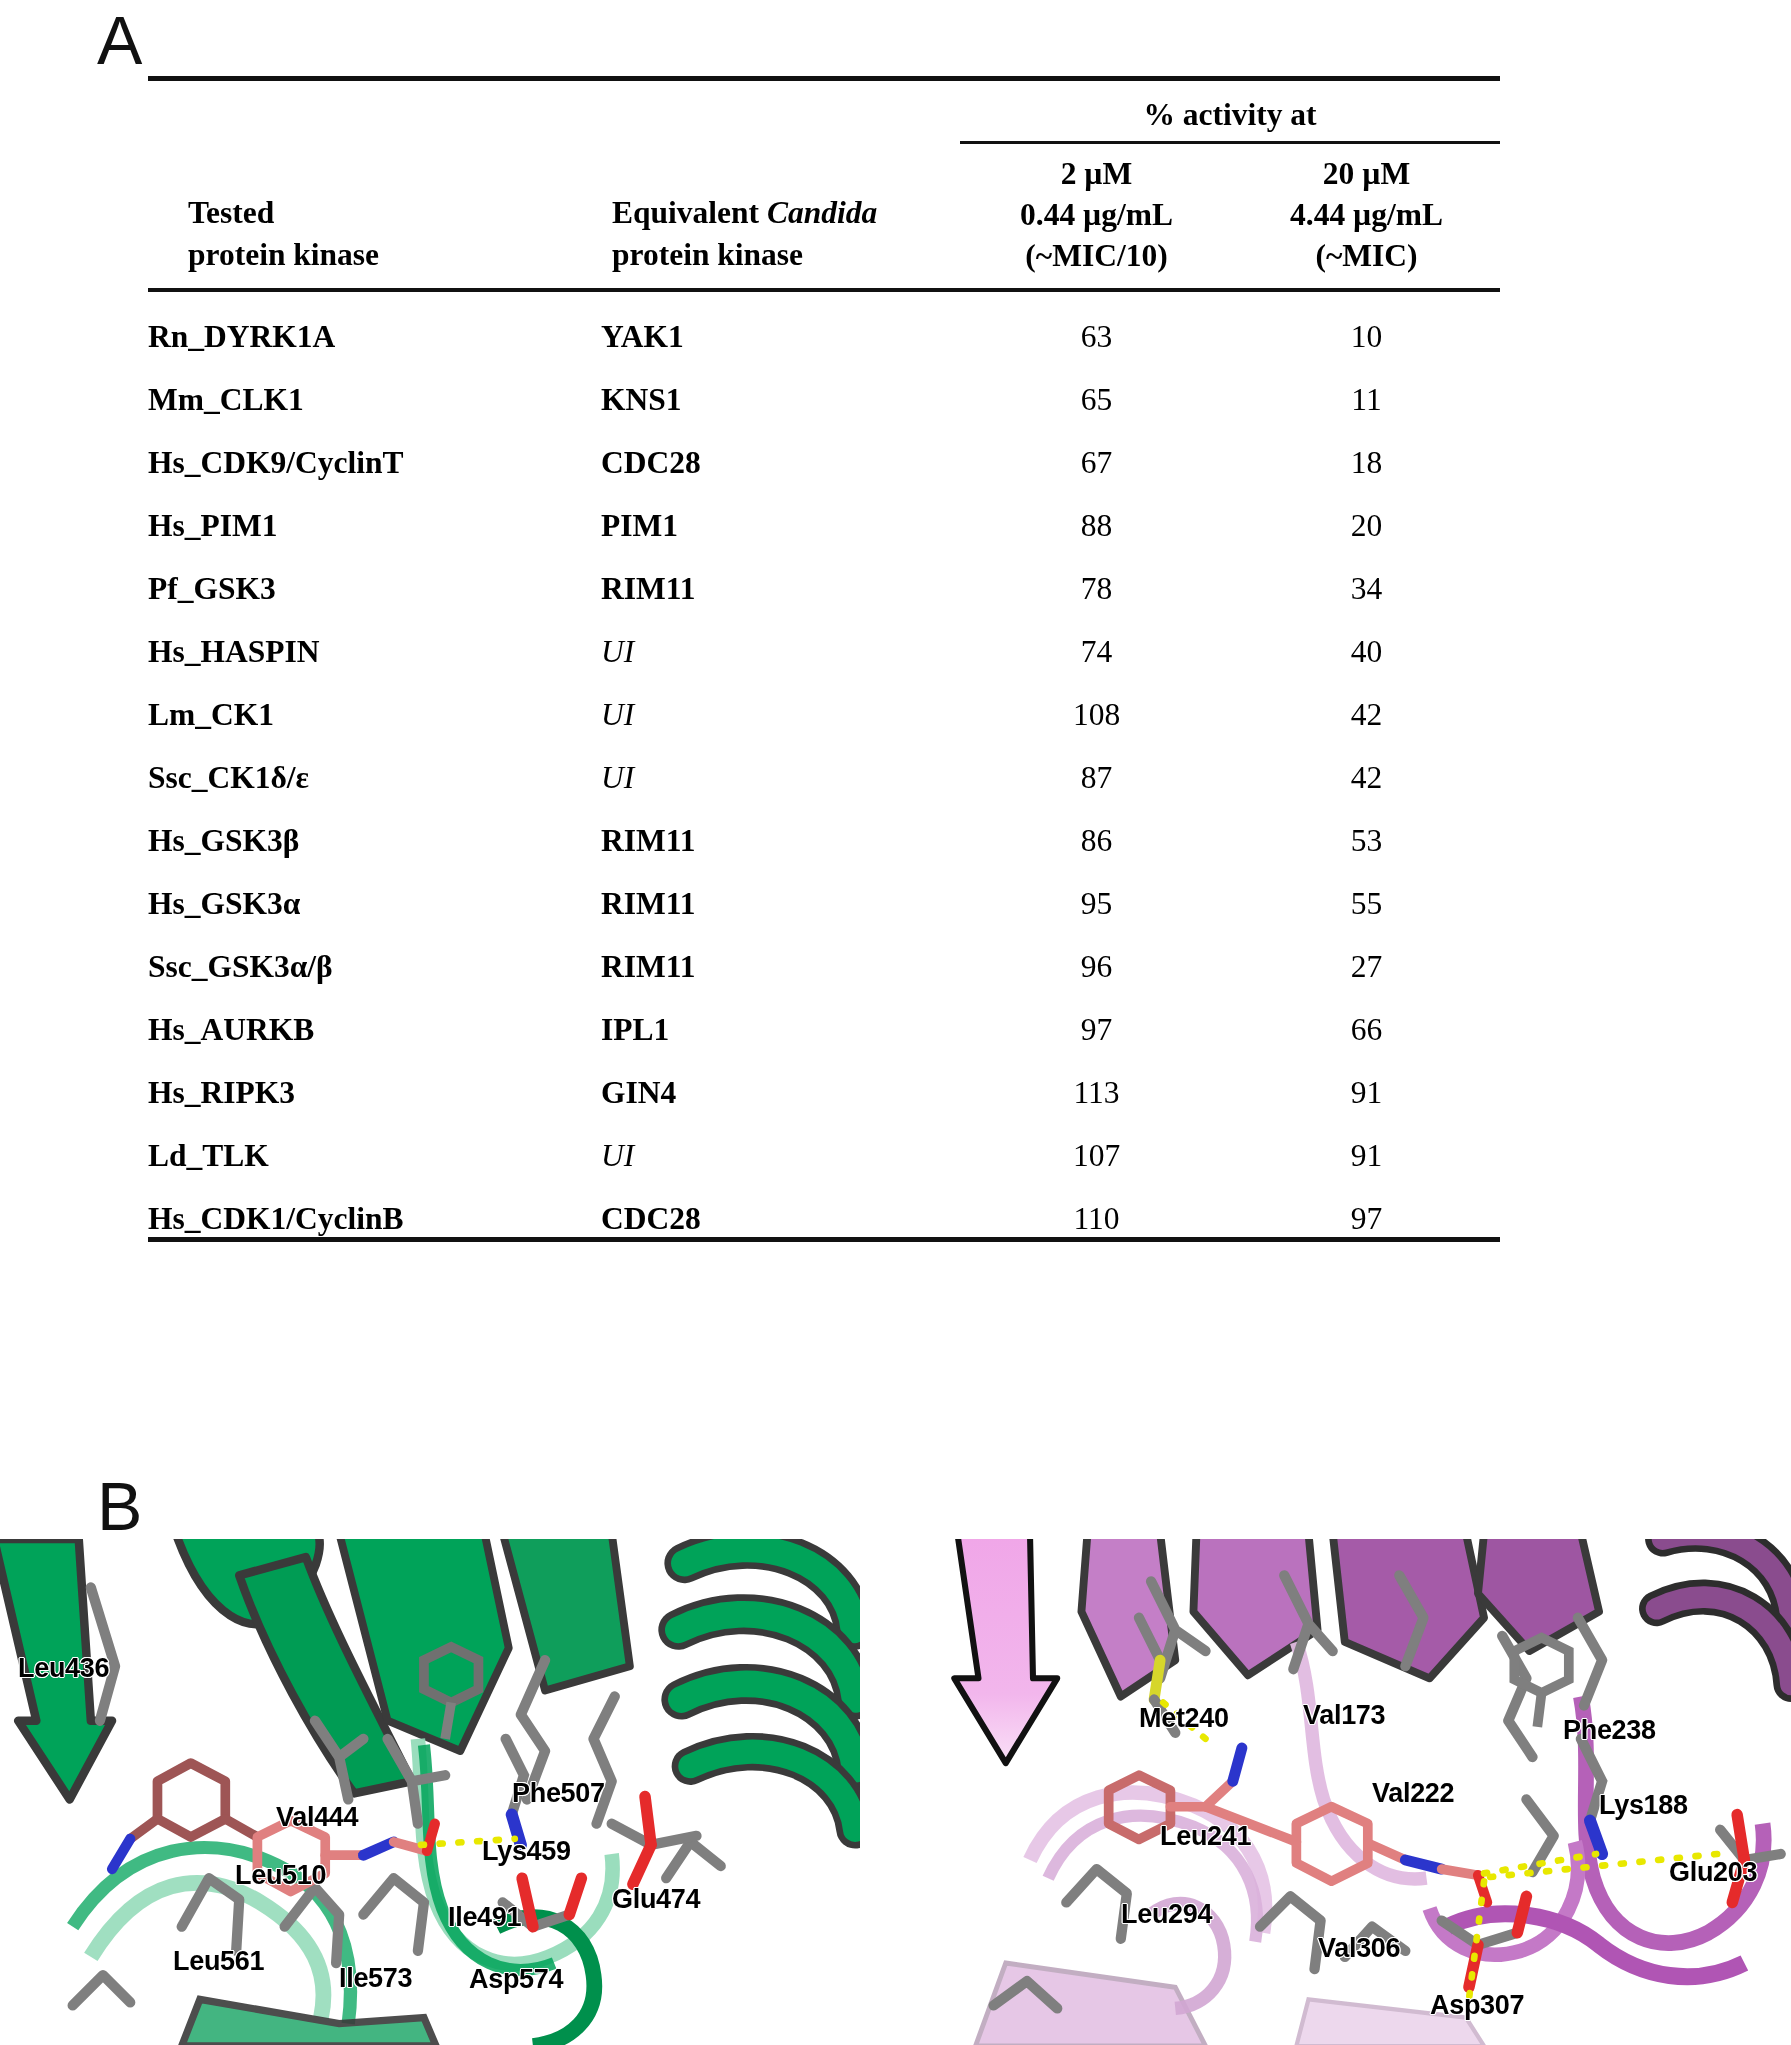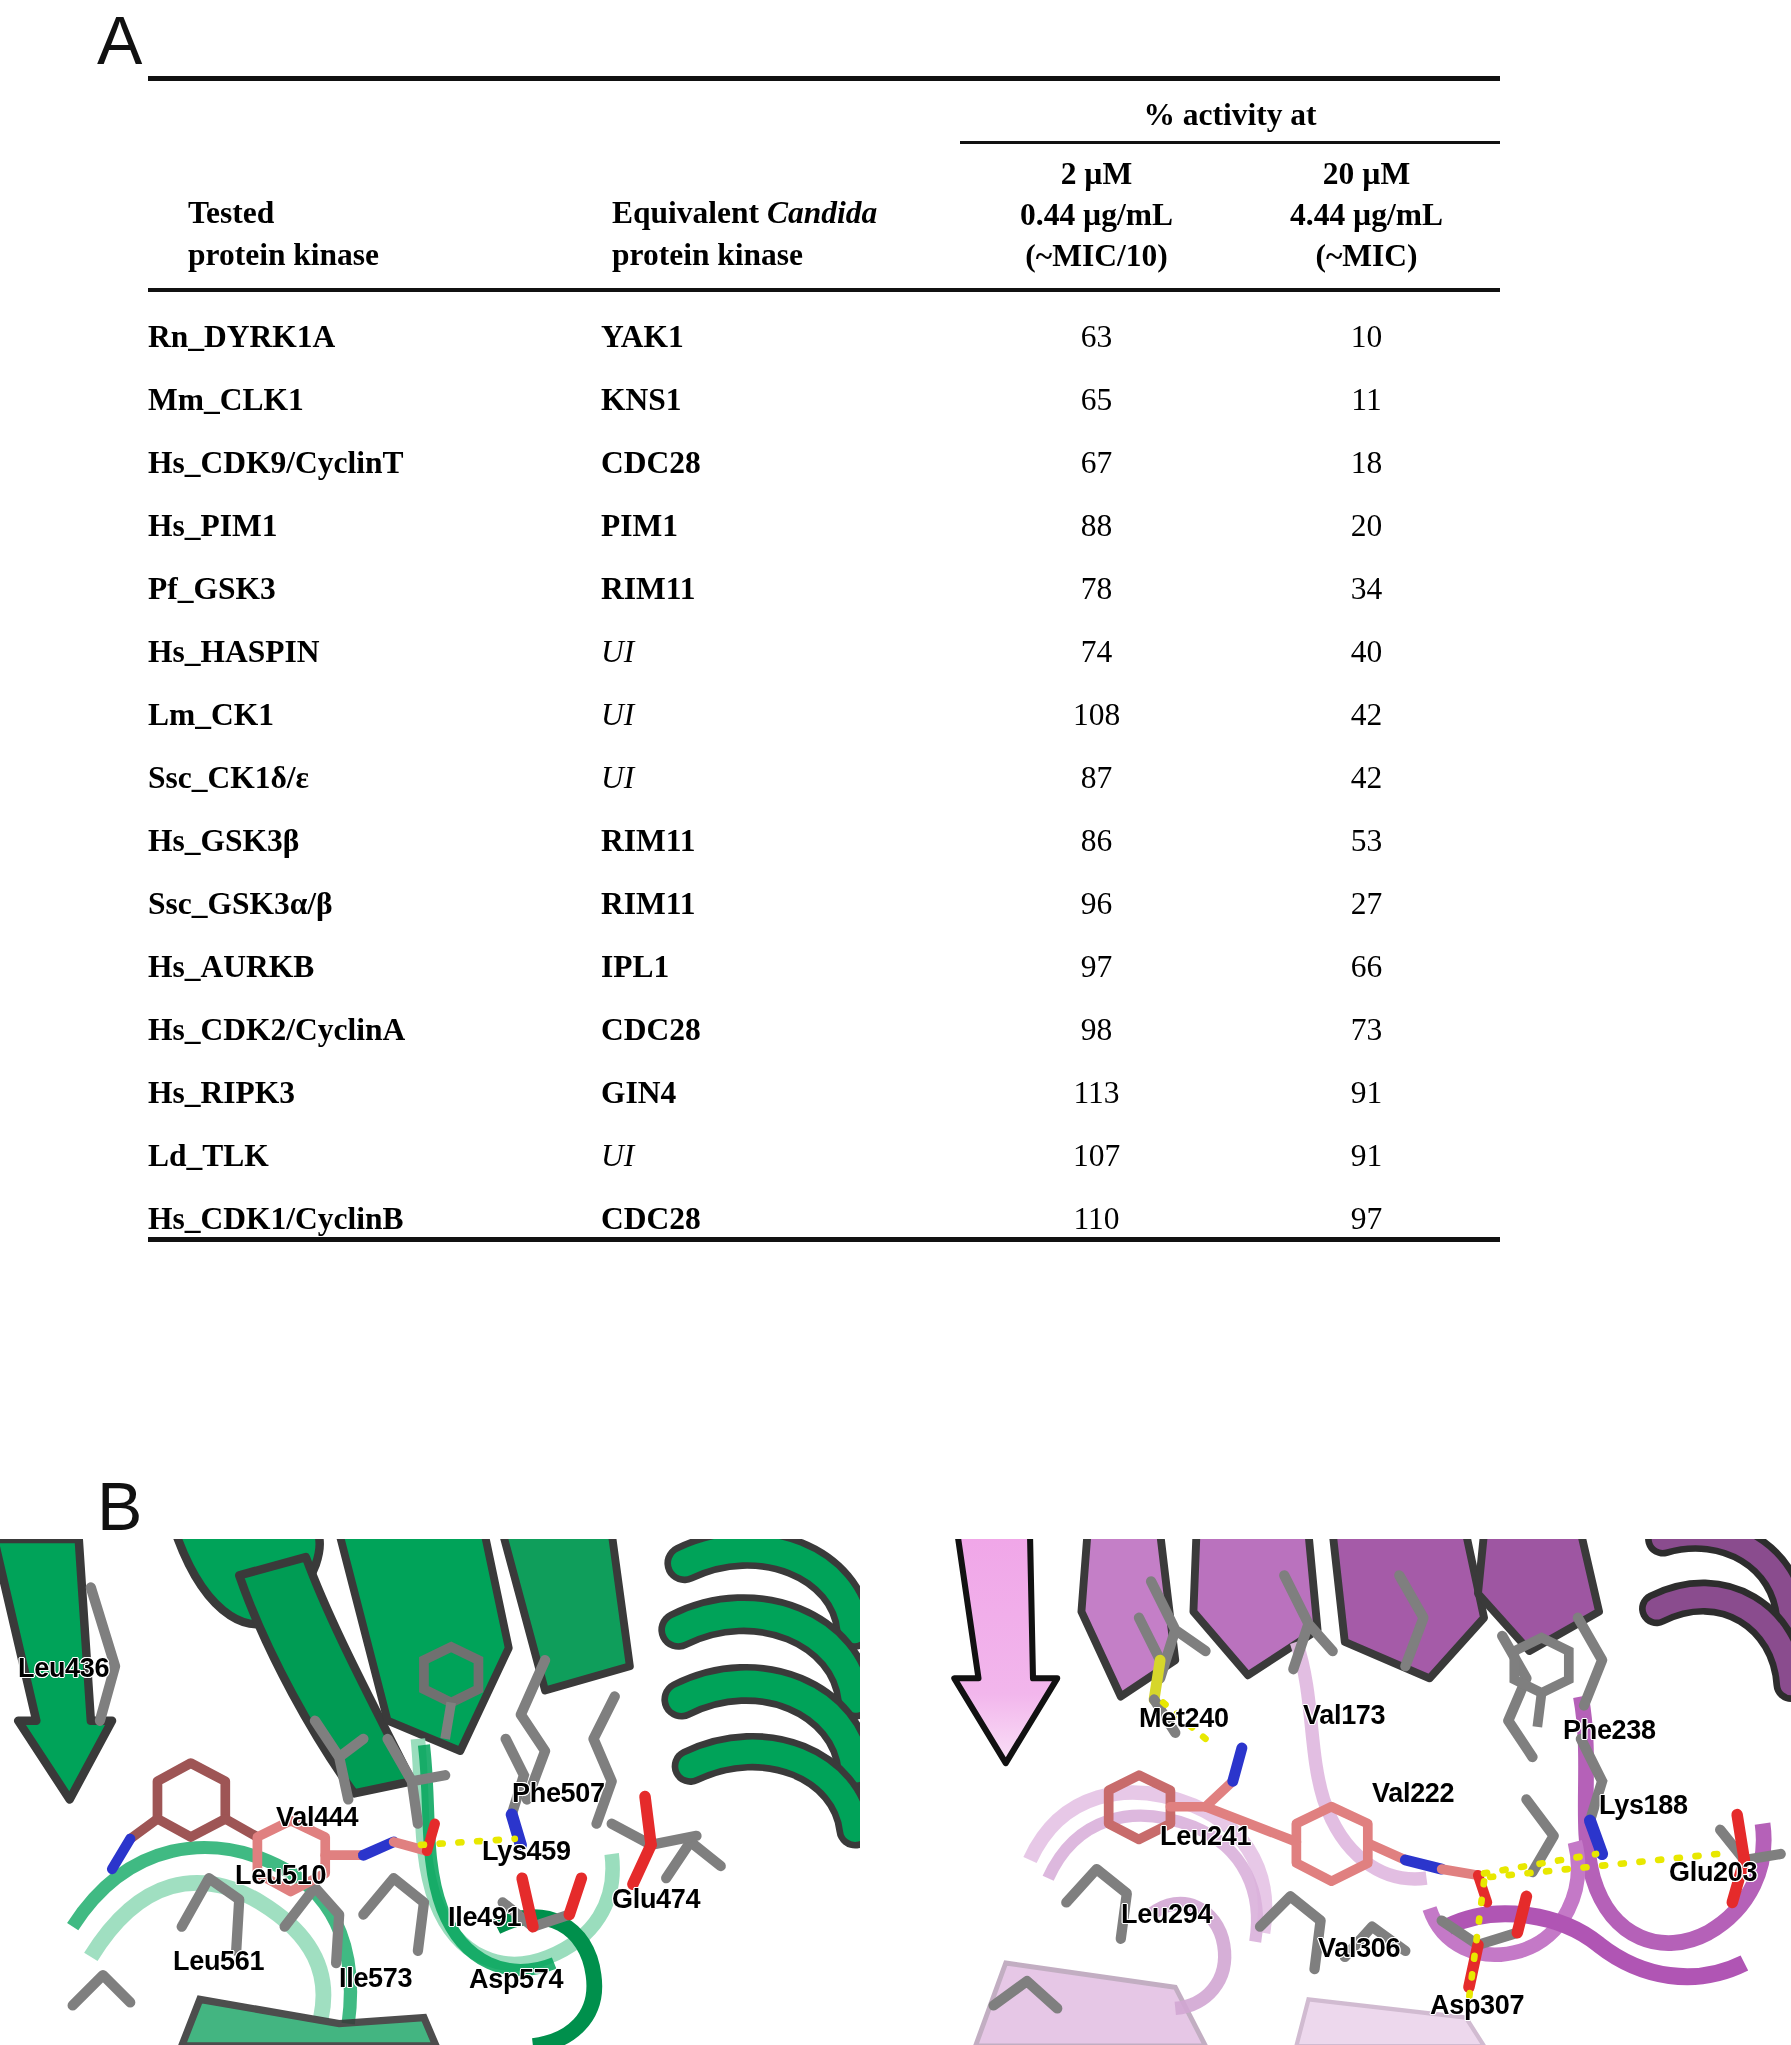--- a/index.html
+++ b/index.html
@@ -229,36 +229,36 @@
           <td class="cell-num">87</td>
           <td class="cell-num">42</td>
         </tr>
         <tr class="data-row">
           <td class="cell-kinase">Hs_GSK3β</td>
           <td class="cell-candida">RIM11</td>
           <td class="cell-num">86</td>
           <td class="cell-num">53</td>
         </tr>
         <tr class="data-row">
+          <td class="cell-kinase">Hs_GSK3α</td>
+          <td class="cell-candida">RIM11</td>
+          <td class="cell-num">95</td>
+          <td class="cell-num">55</td>
+        </tr>
+        <tr class="data-row">
           <td class="cell-kinase">Ssc_GSK3α/β</td>
           <td class="cell-candida">RIM11</td>
           <td class="cell-num">96</td>
           <td class="cell-num">27</td>
         </tr>
         <tr class="data-row">
           <td class="cell-kinase">Hs_AURKB</td>
           <td class="cell-candida">IPL1</td>
           <td class="cell-num">97</td>
           <td class="cell-num">66</td>
-        </tr>
-        <tr class="data-row">
-          <td class="cell-kinase">Hs_CDK2/CyclinA</td>
-          <td class="cell-candida">CDC28</td>
-          <td class="cell-num">98</td>
-          <td class="cell-num">73</td>
         </tr>
         <tr class="data-row">
           <td class="cell-kinase">Hs_RIPK3</td>
           <td class="cell-candida">GIN4</td>
           <td class="cell-num">113</td>
           <td class="cell-num">91</td>
         </tr>
         <tr class="data-row">
           <td class="cell-kinase">Ld_TLK</td>
           <td class="cell-candida ui">UI</td>

